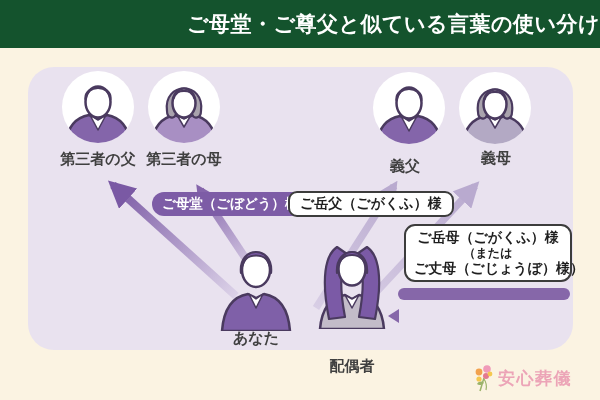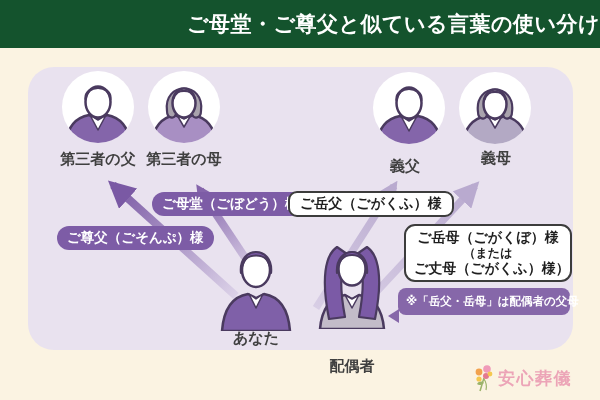--- a/index.html
+++ b/index.html
@@ -170,30 +170,28 @@
   </figure>
 
   <div class="plabel" style="left:48px;top:150px;width:100px;">第三者の父</div>
   <div class="plabel" style="left:134px;top:150px;width:100px;">第三者の母</div>
   <div class="plabel" style="left:365px;top:157px;width:80px;">義父</div>
   <div class="plabel" style="left:206px;top:329px;width:100px;">あなた</div>
   <div class="plabel" style="left:456px;top:149px;width:80px;">義母</div>
   <div class="plabel" style="left:302px;top:329px;width:100px;margin-top:28px;">配偶者</div>
 
   <div class="pill" style="left:152px;top:192px;">ご母堂（ごぼどう）様</div>
-  <div class="pill" style="left:57px;top:226px;">ご尊父（ごそんぷ）様</div>
   <div class="wbox single" style="left:288px;top:191px;">ご岳父（ごがくふ）様</div>
   <div class="wbox multi" style="left:404px;top:224px;width:148px;">
-    <div>ご岳母（ごがくぼ）様</div>
+    <div>ご岳母（ごがくふ）様</div>
     <div class="small">（または</div>
-    <div>ご丈母（ごがくふ）様）</div>
+    <div>ご丈母（ごじょうぼ）様）</div>
   </div>
 
   <div class="bubble">
-    <div>※「岳父・岳母」は配偶者の父母</div>
   </div>
 
   <div class="brand">
     <svg width="22" height="28" viewBox="0 0 22 28">
       <path d="M11,14 C9,20 8,24 7,27" stroke="#9bb36a" stroke-width="1.5" fill="none"></path>
       <path d="M11,15 C13,18 14,22 13,26" stroke="#9bb36a" stroke-width="1.2" fill="none"></path>
       <path d="M4,20 C6,17 9,17 11,19 C9,21 6,22 4,20 Z" fill="#9bb36a"></path>
       <circle cx="6" cy="8" r="3.4" fill="#f2a24e"></circle>
       <circle cx="14" cy="5" r="3.8" fill="#f09ab8"></circle>
       <circle cx="6" cy="15" r="2.6" fill="#f5c84f"></circle>

